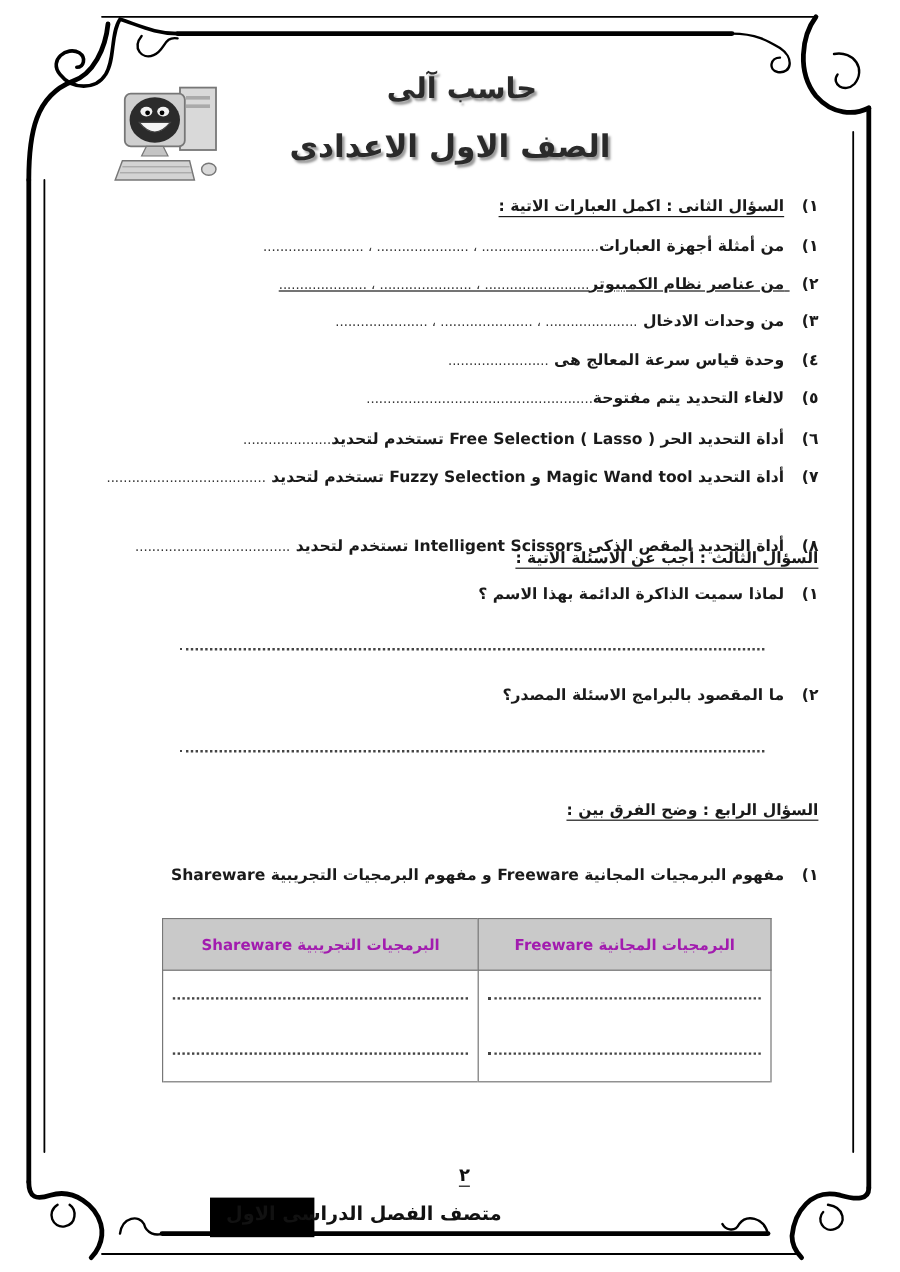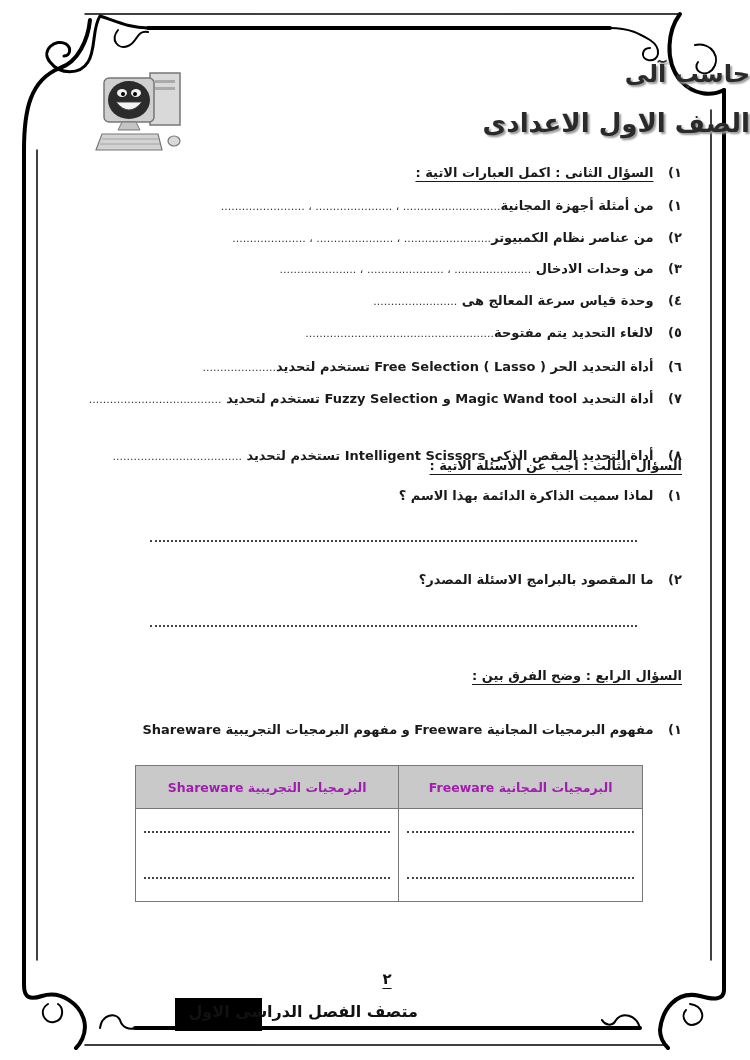--- a/index.html
+++ b/index.html
@@ -5,21 +5,21 @@
   html, body { margin: 0; padding: 0; background: #ffffff; }
   body { width: 750px; height: 1060px; position: relative; overflow: hidden;
          font-family: "DejaVu Sans", sans-serif; color: #111; }
 
   
   .frame-svg { position: absolute; left: 0; top: 0; width: 750px; height: 1060px; pointer-events: none; }
 
   
   .clipart { position: absolute; left: 92px; top: 68px; width: 100px; height: 90px; }
   .title-subject, .title-grade {
-    position: absolute; left: 0; width: 750px; direction: rtl;
+    position: absolute; left: 0; width: 750px; text-align: center; direction: rtl;
     font-family: "DejaVu Sans", sans-serif; font-weight: bold; color: #2a2a2a;
     text-shadow: 2px 2px 2px #999;
   }
   .title-subject { top: 60px; font-size: 24px; padding-left: 20px; box-sizing: border-box; }
   .title-grade   { top: 108px; font-size: 26px; box-sizing: border-box; }
 
   
   .row {
     position: absolute; right: 68px; direction: rtl; white-space: nowrap;
     font-family: "DejaVu Sans", sans-serif; font-weight: bold; font-size: 13px; color: #1a1a1a;
@@ -116,23 +116,23 @@
 <div class="title-subject">حاسب آلى</div>
 <div class="title-grade">الصف الاول الاعدادى</div>
 
 <div class="row" style="top:165px;">
   <span class="num">١)</span>
   <span class="heading">السؤال الثانى : اكمل العبارات الاتية :</span>
 </div>
 
 <div class="row" style="top:198px;">
   <span class="num">١)</span>
-  <span>من أمثلة أجهزة المجانية</span><span class="dots">............................ ، ...................... ، ........................</span>
-</div>
-<div class="row" style="top:230px;">
+  <span>من أمثلة أجهزة العبارات</span><span class="dots">............................ ، ...................... ، ........................</span>
+</div>
+<div class="row" style="top:230px;text-decoration:underline;">
   <span class="num">٢)</span>
   <span>من عناصر نظام الكمبيوتر</span><span class="dots">......................... ، ...................... ، .....................</span>
 </div>
 <div class="row" style="top:261px;">
   <span class="num">٣)</span>
   <span>من وحدات الادخال</span>
   <span class="dots">...................... ، ...................... ، ......................</span>
 </div>
 <div class="row" style="top:293px;">
   <span class="num">٤)</span>

